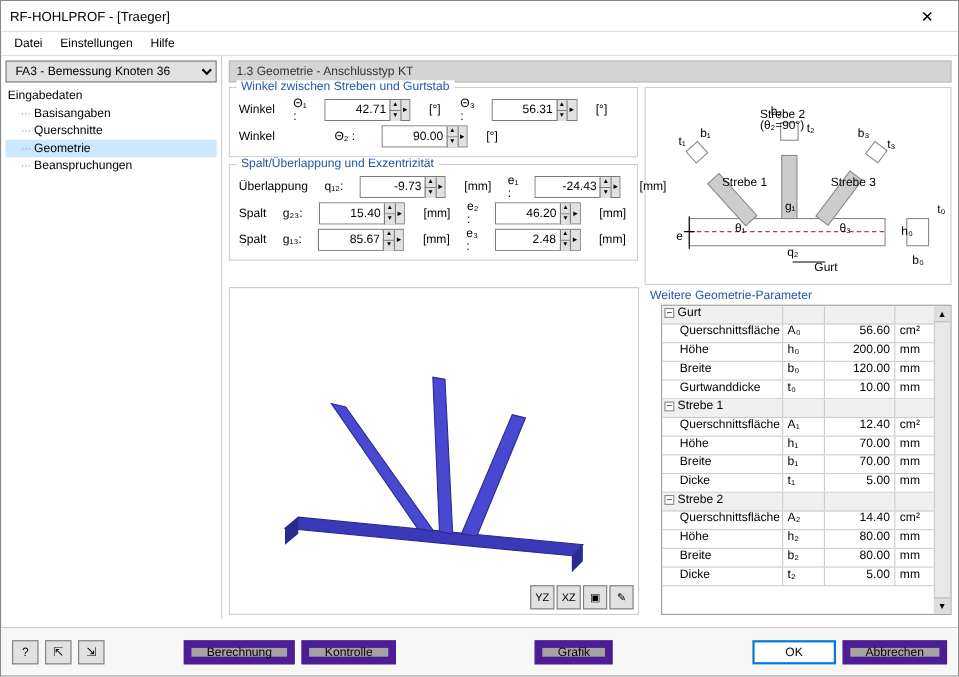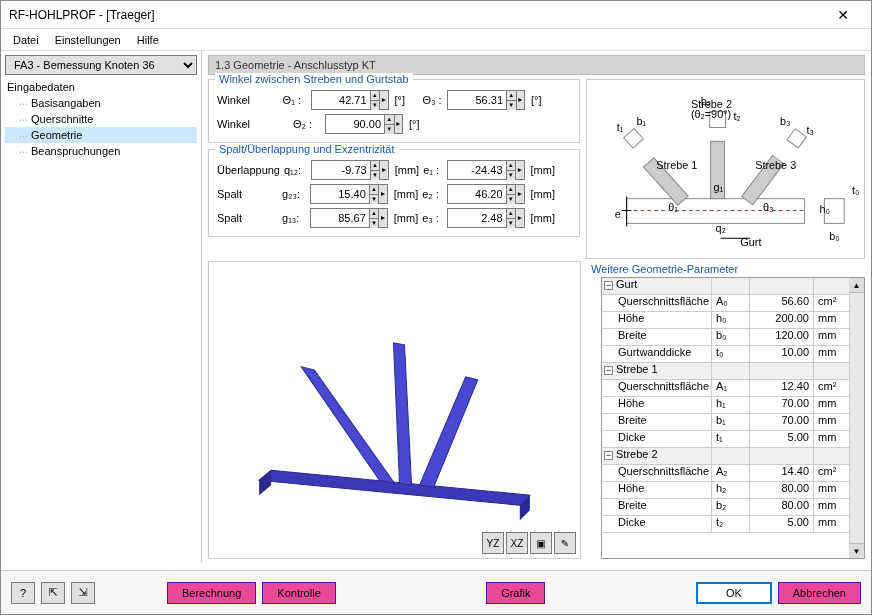--- a/index.html
+++ b/index.html
@@ -24,21 +24,21 @@
 .content { flex: 1; padding: 4px 6px; display: flex; flex-direction: column; }
 .content-header { background: #d4d4d4; padding: 3px 6px; color: #333; margin-bottom: 4px; border: 1px solid #bbb; }
 
 .upper { display: flex; gap: 6px; }
 .left-col { width: 372px; }
 .right-col { flex: 1; }
 
 .groupbox { border: 1px solid #ccc; margin-bottom: 6px; position: relative; padding: 8px 24px 6px 8px; }
 .groupbox .legend { position: absolute; top: -7px; left: 6px; background: #fff; padding: 0 4px; color: #1e5aa8; font-size: 11px; }
 
-.row { display: flex; align-items: center; height: 24px; gap: 4px; }
+.row { display: flex; align-items: center; height: 24px; gap: 15px; }
 .lbl { width: 72px; }
 .sym { width: 28px; }
 .spin { display: inline-flex; border: 1px solid #7a7a7a; height: 20px; width: 78px; background: #fff; }
 .spin input { border: none; width: 58px; text-align: right; padding-right: 3px; font-size: 11px; outline: none; }
 .spin .btns { display: flex; flex-direction: column; width: 14px; }
 .spin .btns div { flex: 1; background: #e1e1e1; border-left: 1px solid #7a7a7a; font-size: 6px; text-align: center; line-height: 9px; cursor: pointer; }
 .spin .btns div:first-child { border-bottom: 1px solid #7a7a7a; }
 .spin .extra { width: 12px; background: #e1e1e1; border-left: 1px solid #7a7a7a; font-size: 8px; text-align: center; line-height: 18px; cursor: pointer; }
 .unit { width: 30px; text-align: left; padding-left: 2px; }
 .sym2 { width: 24px; text-align: left; }
@@ -63,21 +63,21 @@
 .prow.head { background:#f0f0f0; }
 .prow .c1 { width:110px; padding-left:4px; border-right:1px solid #ccc; overflow:hidden; white-space:nowrap; }
 .prow.head .c1 { padding-left:2px; }
 .prow .exp { display:inline-block; width:9px; height:9px; border:1px solid #888; text-align:center; line-height:7px; font-size:9px; margin-right:3px; background:#fff; }
 .prow .c2 { width:38px; padding-left:4px; border-right:1px solid #ccc; }
 .prow .c3 { width:64px; text-align:right; padding-right:4px; border-right:1px solid #ccc; }
 .prow .c4 { flex:1; padding-left:4px; }
 .prow.sub .c1 { padding-left: 16px; }
 
 .footer { position: absolute; bottom: 0; left: 0; right: 0; height: 44px; border-top: 1px solid #ccc; display:flex; align-items:center; padding: 0 10px; gap: 6px; background:#f7f7f7; }
-.footer .fbtn { height: 22px; border: 1px solid #4c1d95; background: #ec4899; padding: 0 14px; cursor:pointer; display:flex; align-items:center; }
+.footer .fbtn { height: 22px; border: 7px solid #4c1d95; background: #a3a3a3; padding: 0 14px; cursor:pointer; display:flex; align-items:center; }
 .footer .icon-btn { width: 24px; height: 22px; border: 1px solid #7a7a7a; background: #e1e1e1; cursor:pointer; display:flex; align-items:center; justify-content:center; }
 .footer .spacer { flex: 1; }
 .footer .ok { border: 2px solid #0078d7; background:#fff; color:#000; padding: 0 28px; }
 </style>
 </head>
 <body>
 
 <div class="titlebar">
   <div class="title">RF-HOHLPROF - [Traeger]</div>
   <div class="close">✕</div>

